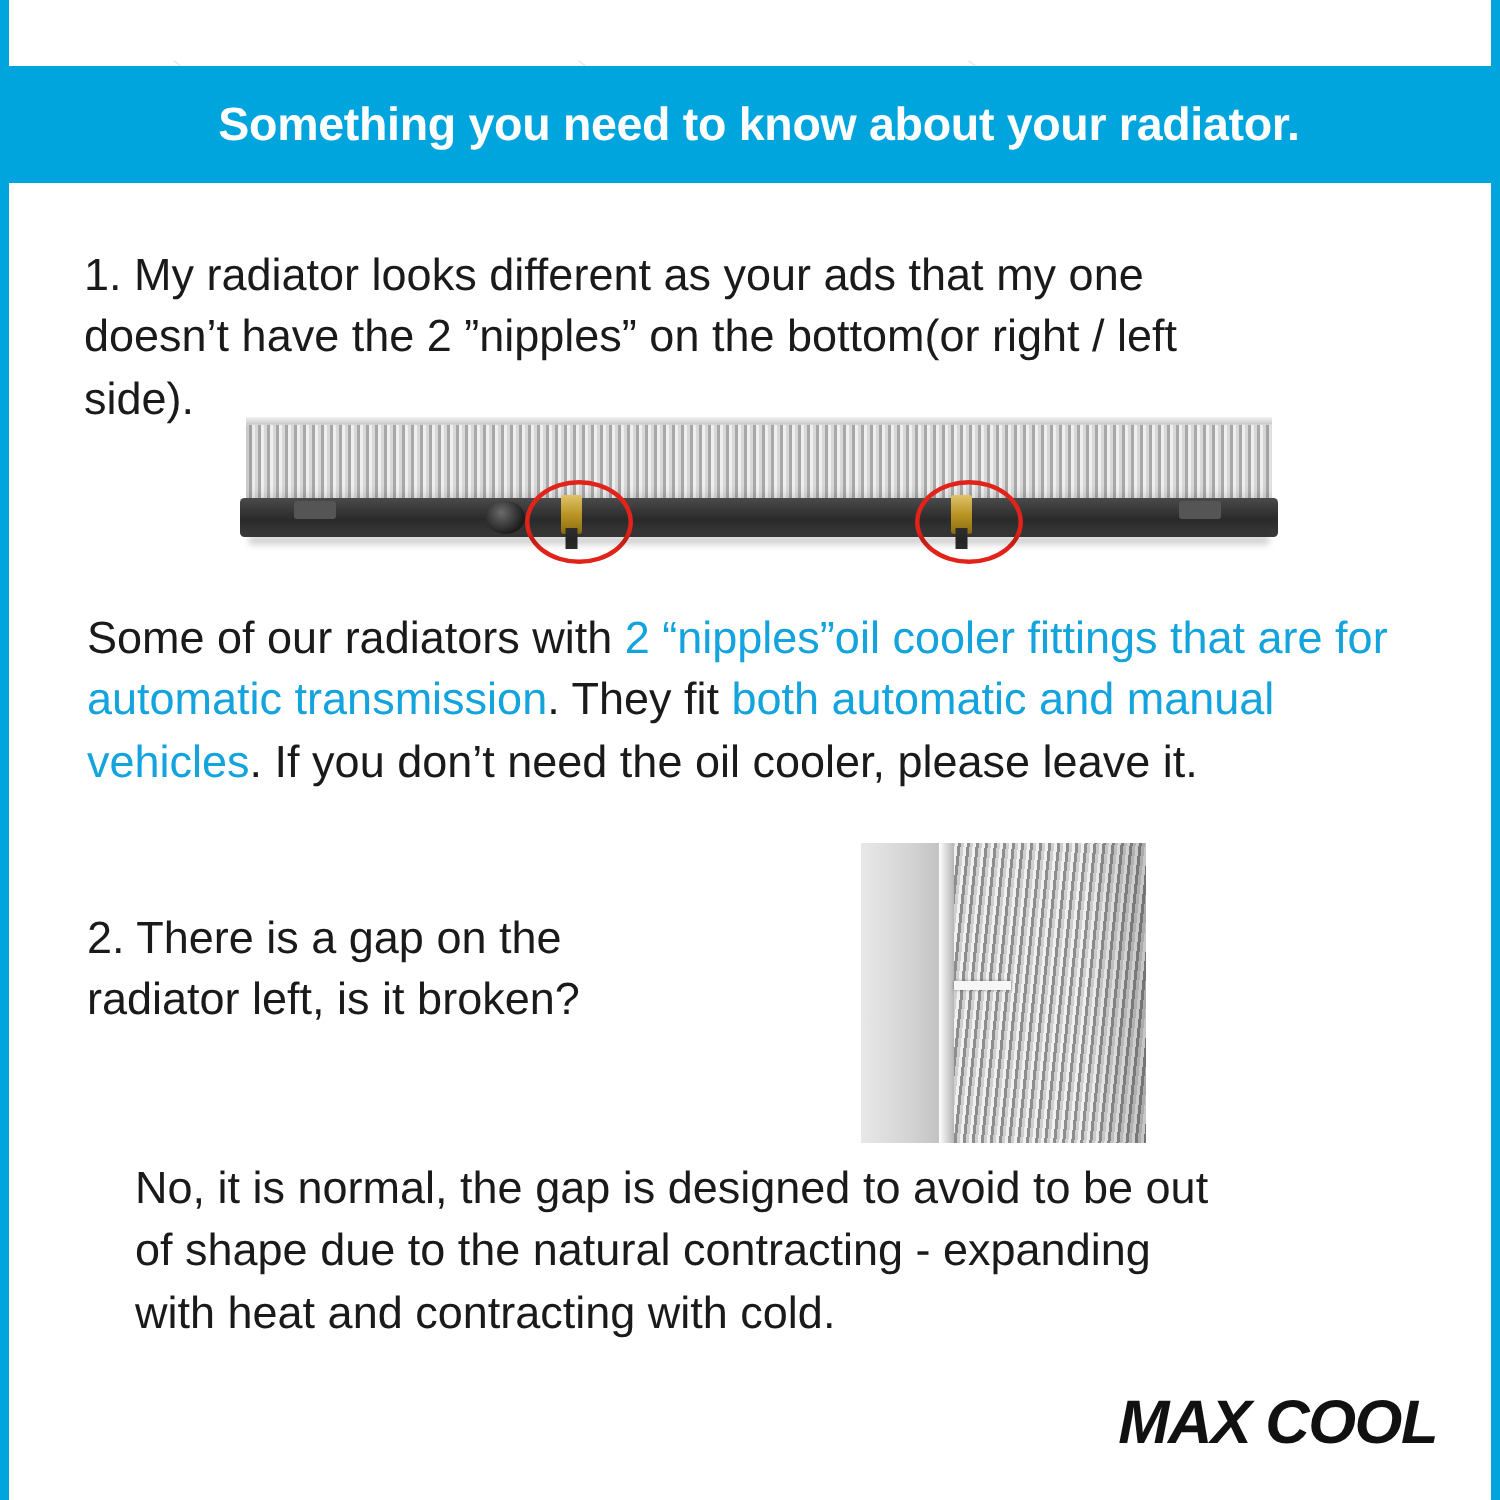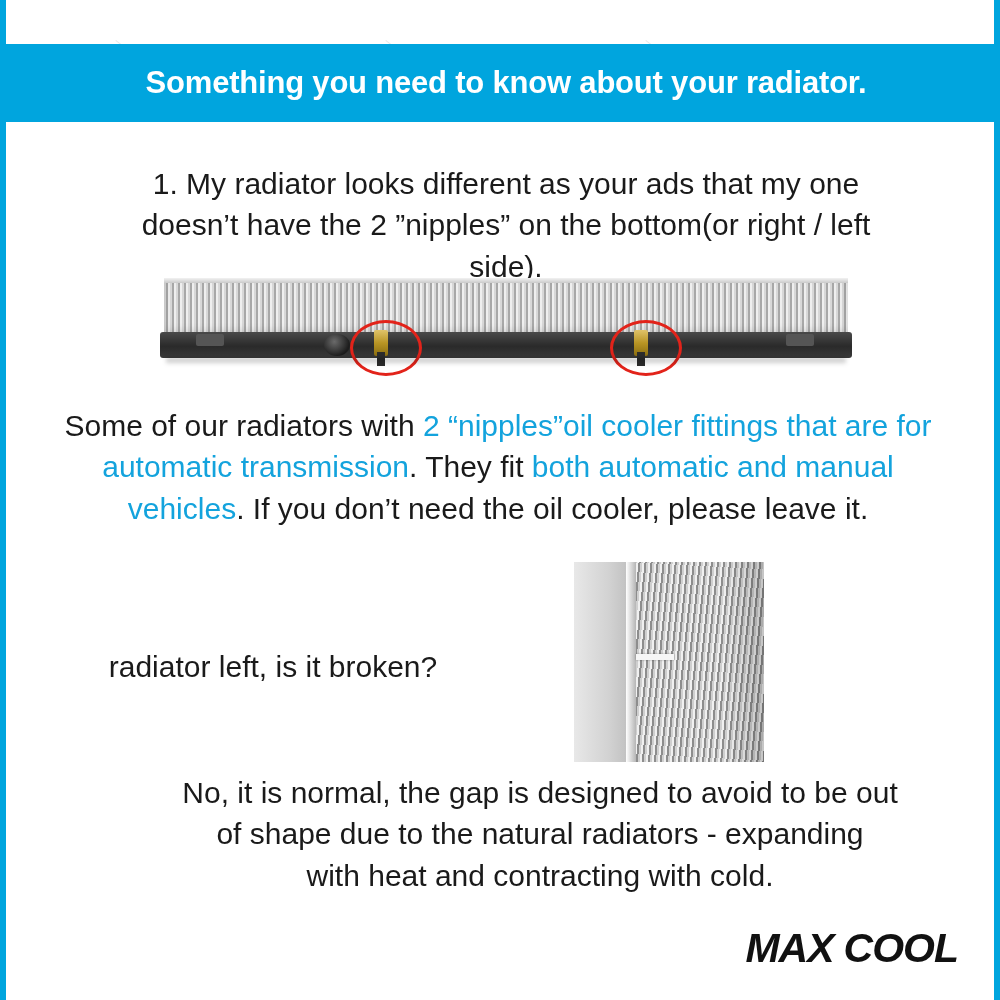--- a/index.html
+++ b/index.html
@@ -77,21 +77,20 @@
     position: absolute;
     inset: 0;
     z-index: 2;
   }
   .para {
     position: absolute;
     color: #1a1a1a;
     font-size: 30px;
     line-height: 1.38;
     font-family: "Liberation Sans", sans-serif;
-    text-align: center;
   }
   .p1 { left: 50px; top: 163px; width: 900px; }
   .p2 { left: 52px; top: 388px; width: 880px; margin-top: 17px; }
   .p3 { left: 52px; top: 605px; width: 430px; }
   .p4 { left: 42px; top: 772px; width: 900px; margin-left: 42px; }
   .hl { color: #13a3dd; }
   
   .img1 {
     position: absolute;
     left: 150px;
@@ -280,35 +279,35 @@
       <div class="circle-mark a"></div>
       <div class="circle-mark b"></div>
       <div class="rad-shadow"></div>
     </div>
 
     <div class="para p2">
       <span>Some of our radiators with </span><span class="hl">2 “nipples”oil cooler fittings that are for automatic transmission</span><span>. They fit </span><span class="hl">both automatic and manual vehicles</span><span>. If you don’t need the oil cooler, please leave it.</span>
     </div>
 
     <div class="para p3">
-      <br>
+      <span>2. There is a gap on the</span><br>
       <span>radiator left, is it broken?</span>
     </div>
 
     <div class="img2">
       <div class="img2-side"></div>
       <div class="img2-fins"></div>
       <div class="img2-edge"></div>
       <div class="img2-gap"></div>
       <div class="img2-dark"></div>
     </div>
 
     <div class="para p4">
       <span>No, it is normal, the gap is designed to avoid to be out</span><br>
-      <span>of shape due to the natural radiators - expanding</span><br>
+      <span>of shape due to the natural contracting - expanding</span><br>
       <span>with heat and contracting with cold.</span>
     </div>
 
   </div>
 
   <div class="logo">
     <span>MAX</span><span class="spacer"></span><span>COOL</span>
   </div>
 
 </div>

